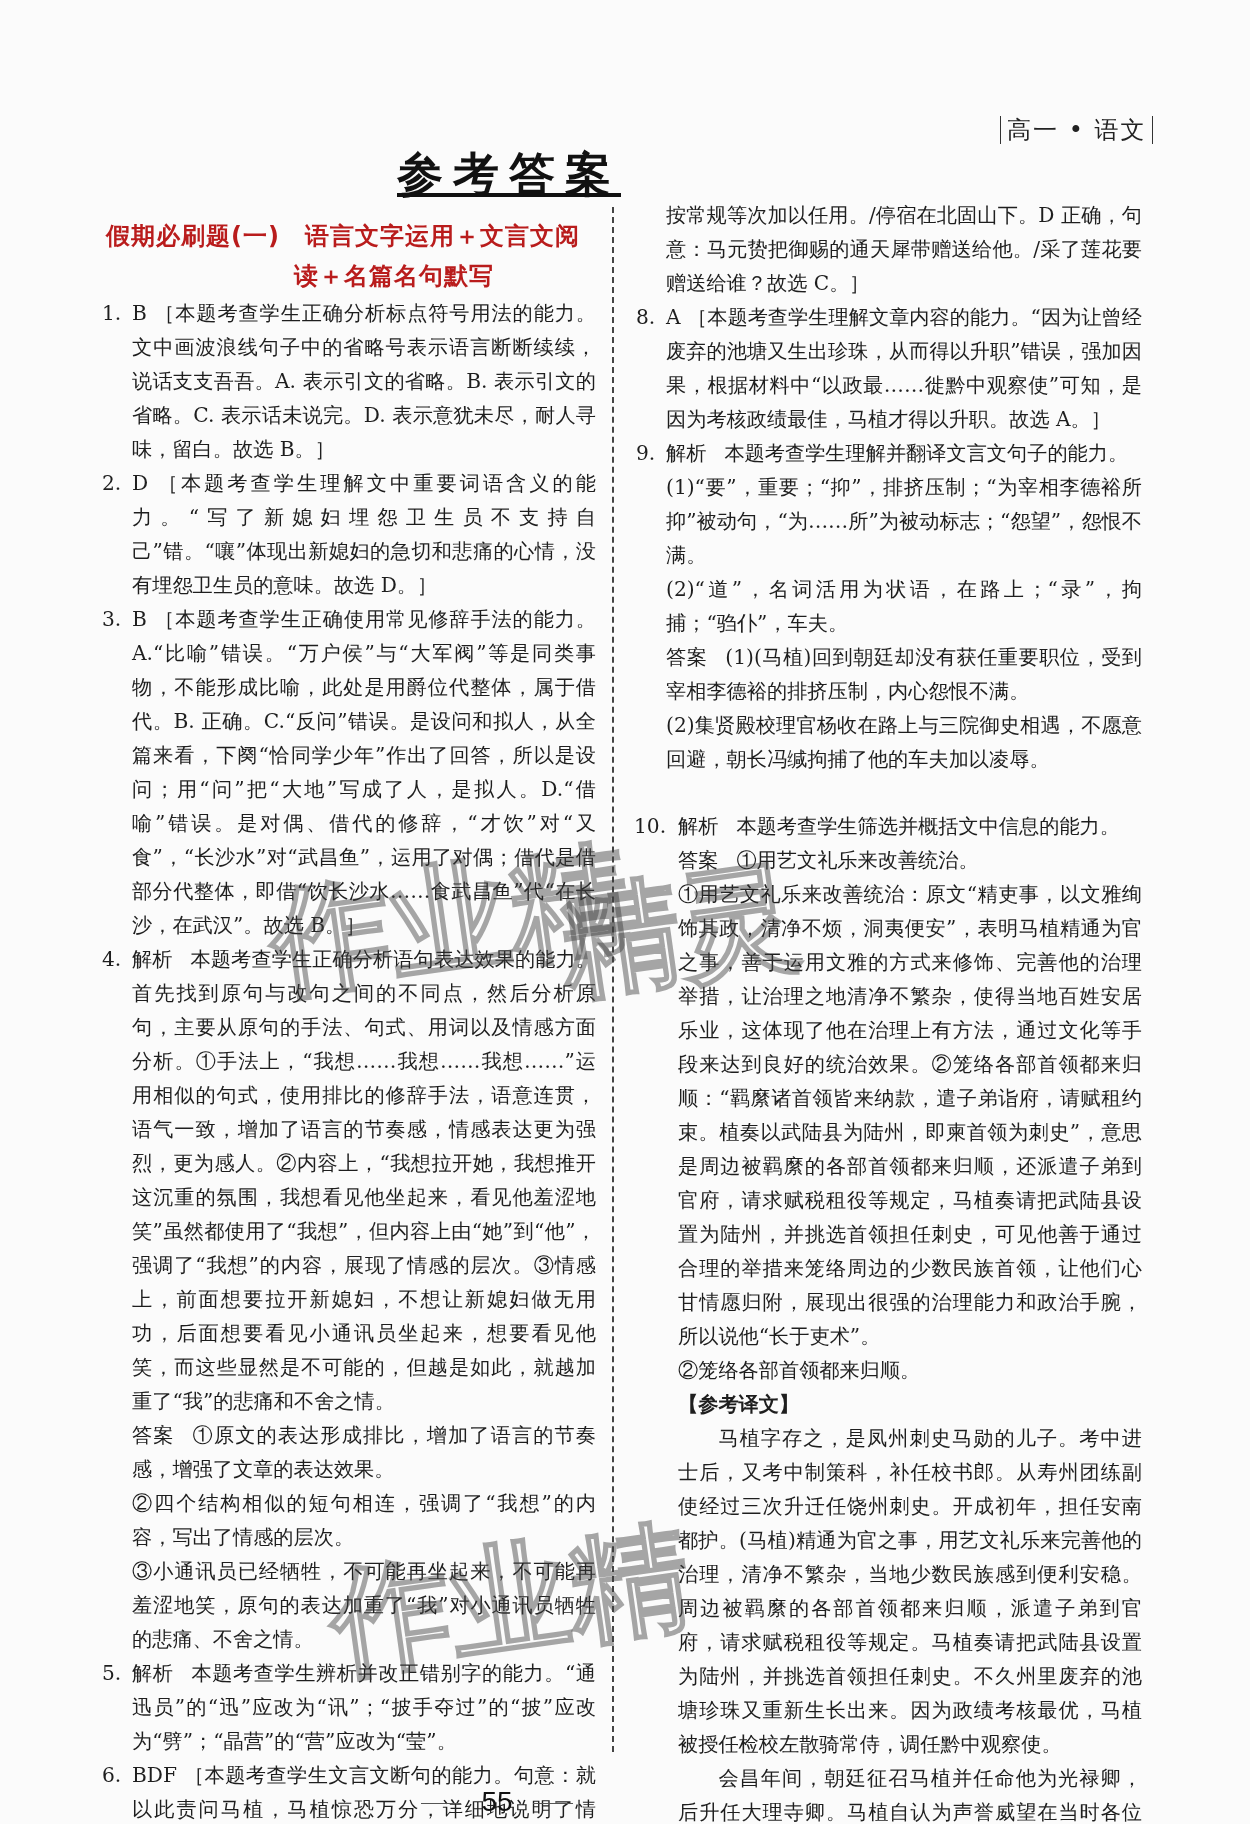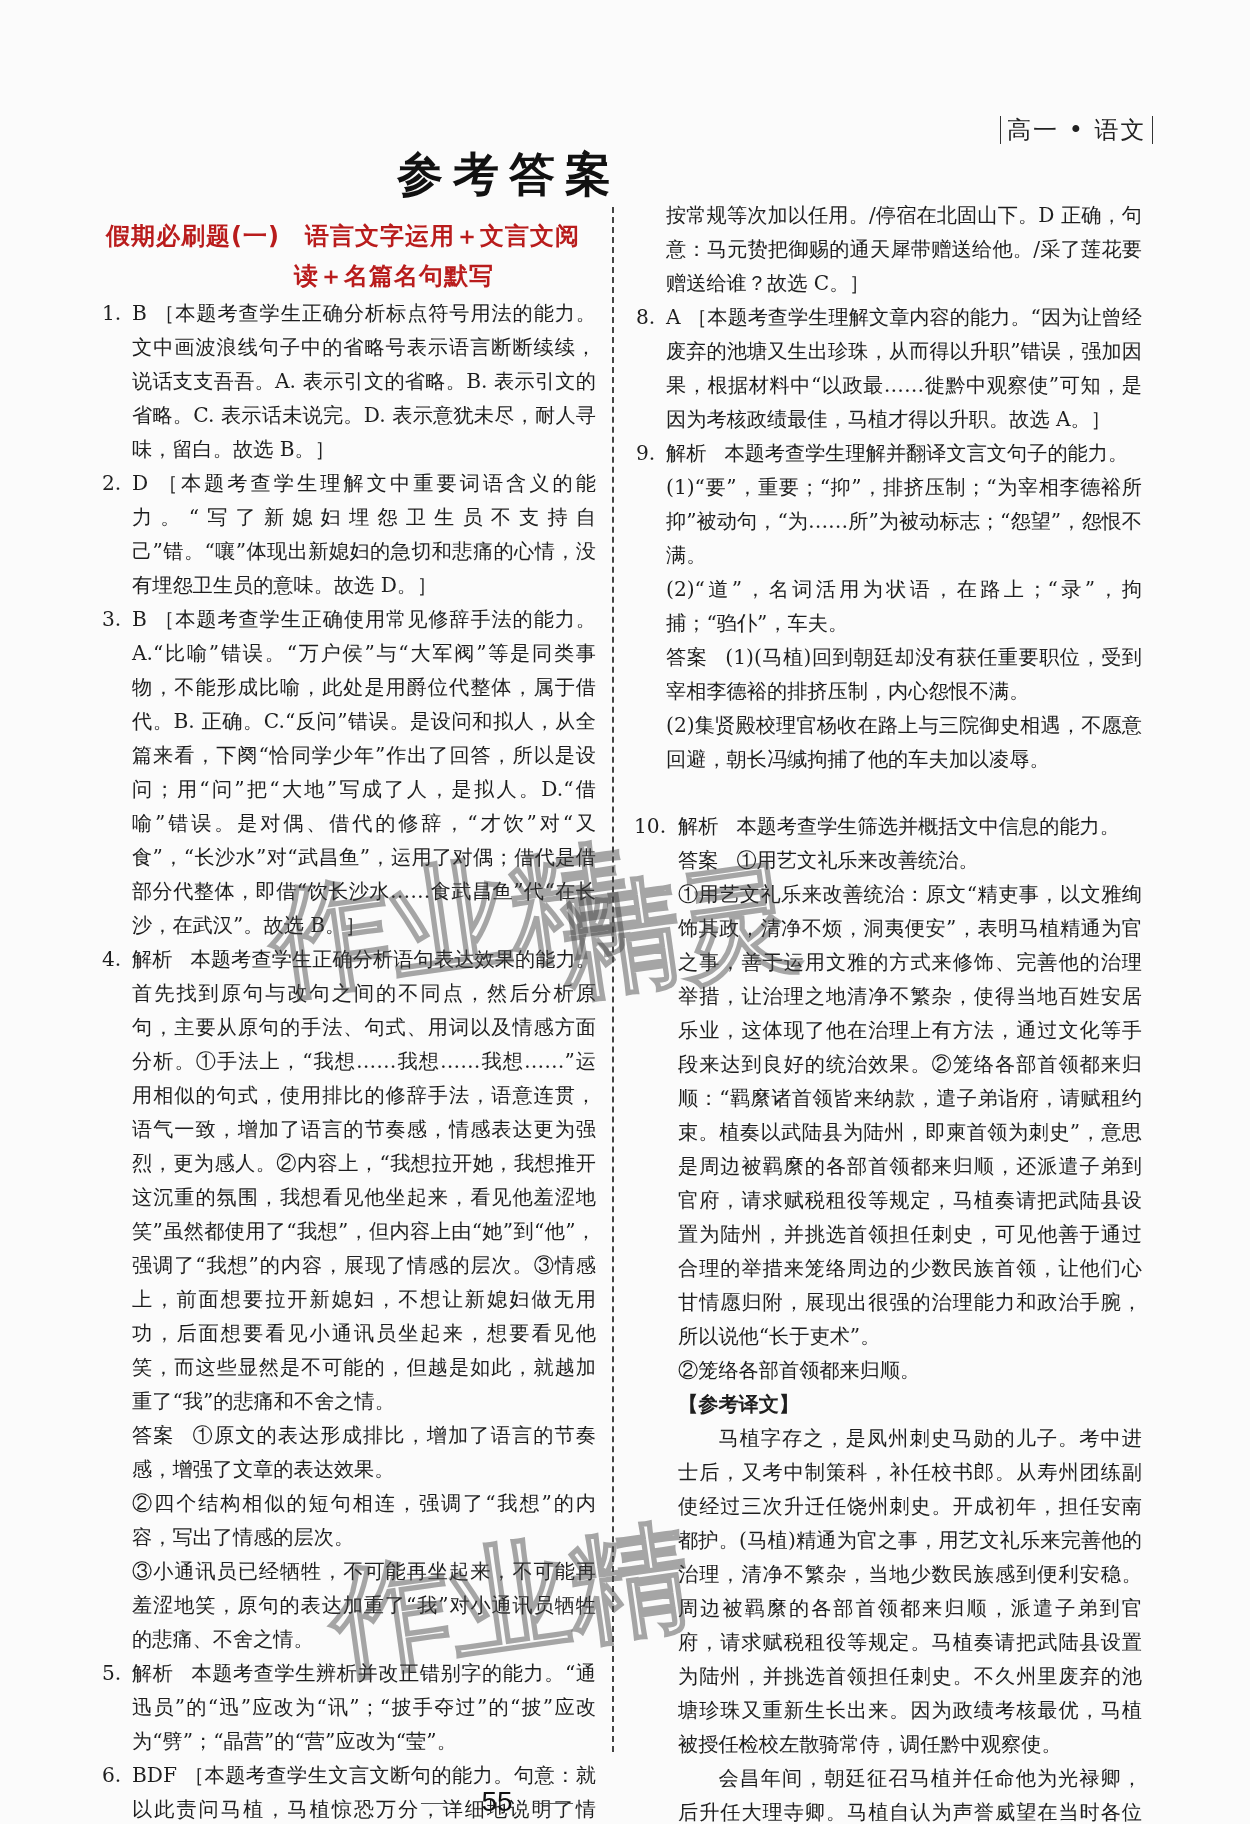--- a/index.html
+++ b/index.html
@@ -1,21 +1,21 @@
 <!DOCTYPE html>
 <html><head>
 <meta charset="utf-8">
 <style>
   html,body{margin:0;padding:0;background:#fbfbfb;}
   body{width:1250px;height:1824px;position:relative;overflow:hidden;
        font-family:"DejaVu Serif","Liberation Serif",serif;color:#1e1e1e;}
   .header-tag{position:absolute;left:1000px;top:84px;font-size:24px;letter-spacing:2px;
        border-left:1.5px solid #333;border-right:1.5px solid #333;padding:0 6px;line-height:28px;color:#222;margin-top:32px;}
   .page-title{position:absolute;left:0;width:1018px;top:144px;text-align:center;
-       font-size:46px;font-weight:bold;letter-spacing:10px;color:#111;}
+       font-size:46px;font-weight:bold;letter-spacing:10px;color:#111;text-decoration:underline;}
   .col{position:absolute;top:0;font-size:20.2px;line-height:34px;text-align:justify;}
   .col-left{left:106px;width:490px;}
   .col-right{left:640px;width:502px;}
   .divider{position:absolute;left:612px;top:207px;height:1545px;border-left:2px dashed #444;}
   .sec-title{font-family:"DejaVu Sans","Liberation Sans",sans-serif;font-weight:bold;font-size:24px;
        line-height:40px;letter-spacing:1px;color:#b91c1c;margin-top:20px;}
   .sec-title .l2{padding-left:188px;}
   .item{position:relative;padding-left:26px;}
   .item .num{position:absolute;left:-4px;top:0;}
   .item.wide{padding-left:38px;margin-top:33px;}

